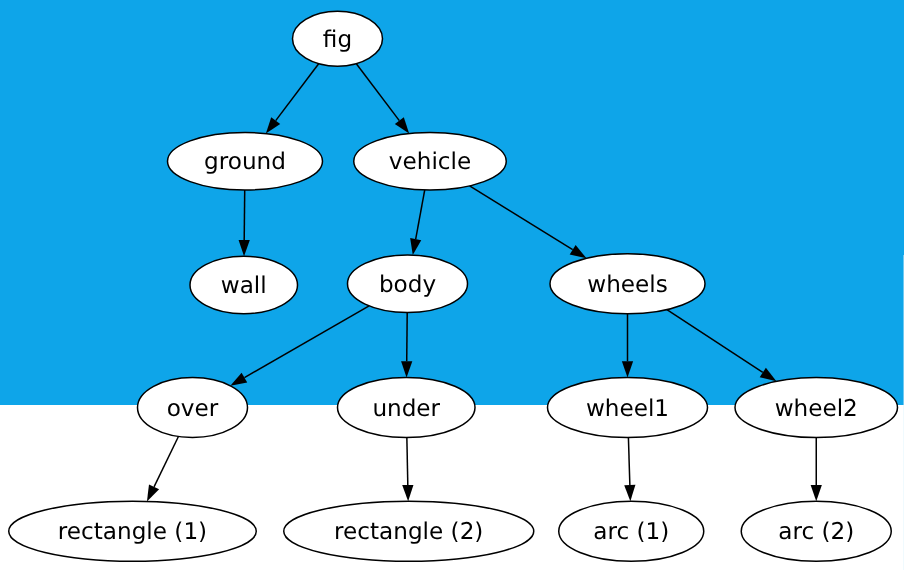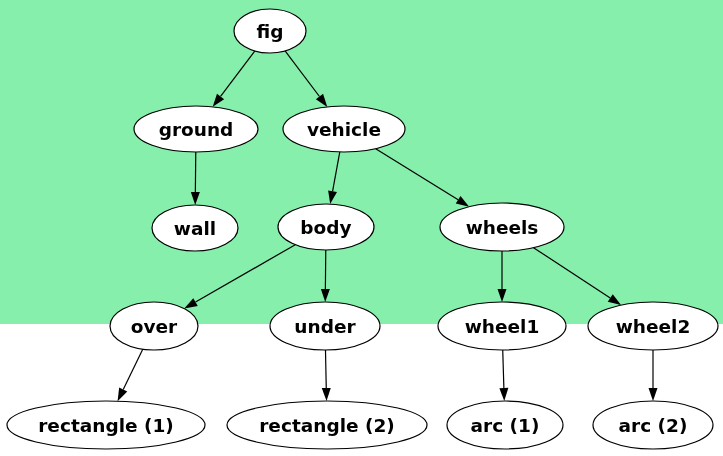--- a/index.html
+++ b/index.html
@@ -6,22 +6,21 @@
     margin: 0;
     padding: 0;
     background: #ffffff;
     width: 723px;
     height: 456px;
     overflow: hidden;
   }
   .diagram-wrap {
     width: 723px;
     height: 324px;
-    background: #86efac;
-    font-weight: bold;
+    background: #0ea5e9;
   }
   svg text {
     font-family: "DejaVu Sans", "Liberation Sans", sans-serif;
     font-size: 18.5px;
     fill: #000000;
   }
 </style>
 </head>
 <body>
 

